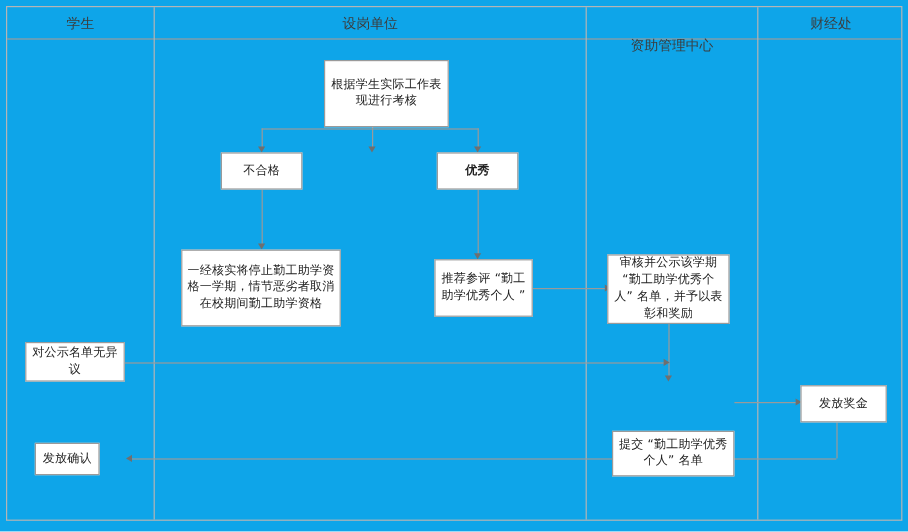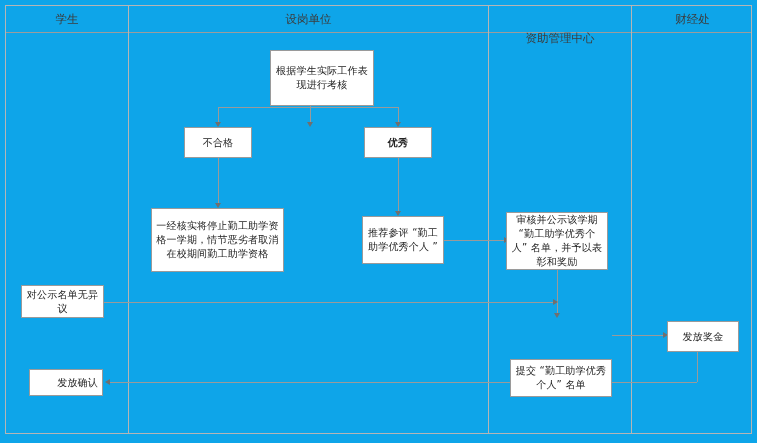--- a/index.html
+++ b/index.html
@@ -188,17 +188,17 @@
   </div>
 
   <div class="node" style="left:510px; top:315px; width:102px; height:38px;margin-top:44px;">
     <span>提交 “勤工助学优秀个人” 名单</span>
   </div>
 
   <div class="node" style="left:667px; top:321px; width:72px; height:31px;">
     <span>发放奖金</span>
   </div>
 
-  <div class="node" style="left:29px; top:369px; width:74px; height:27px;text-align:right;">
+  <div class="node" style="left:29px; top:369px; width:54px; height:27px;">
     <span>发放确认</span>
   </div>
 
 </div>
 
 </body></html>

